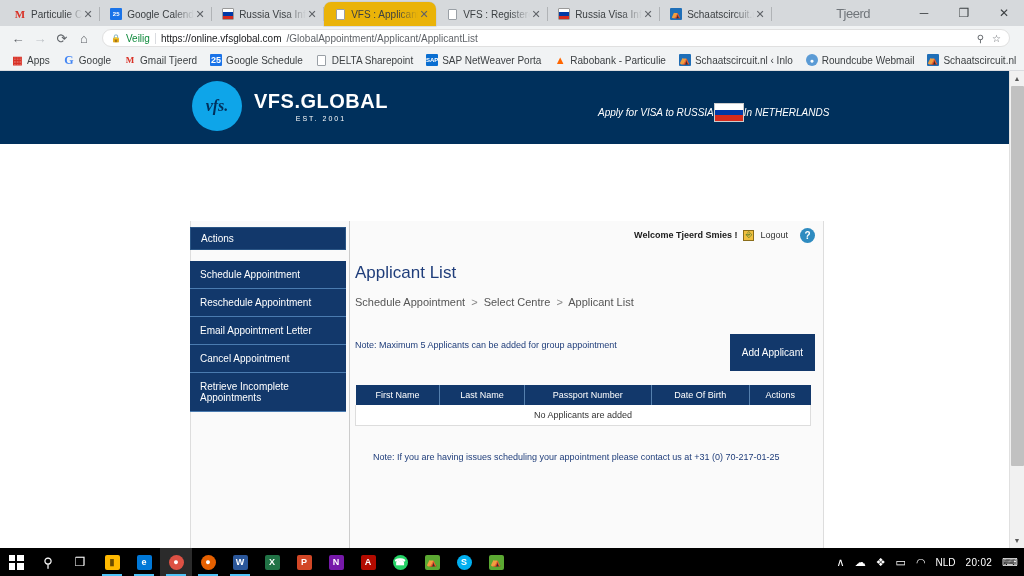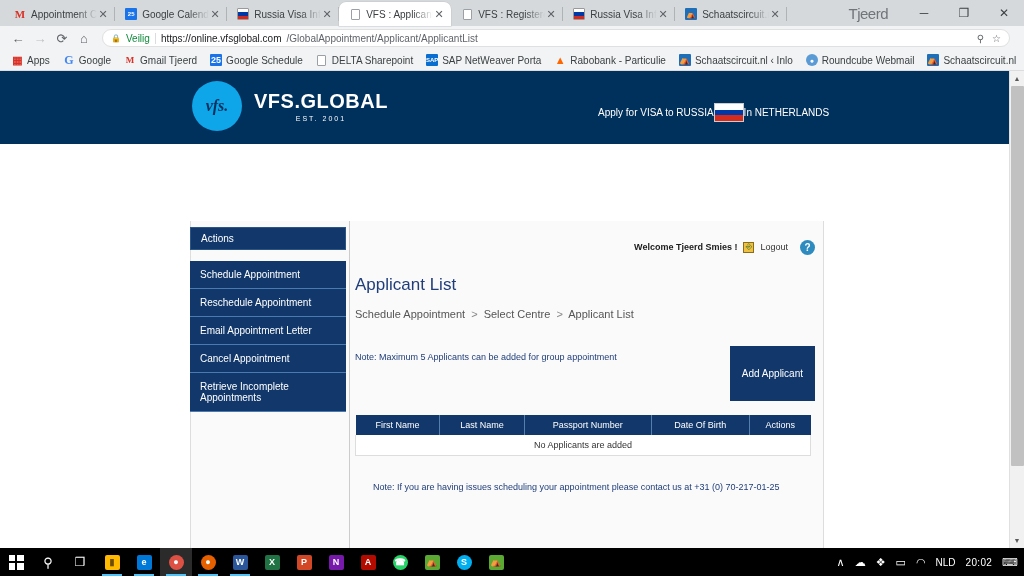--- a/index.html
+++ b/index.html
@@ -21,21 +21,21 @@
     padding: 0 6px 0 10px; max-width: 112px; min-width: 80px;
     position: relative; font-size: 10px; color: #3c4043;
     border-top-left-radius: 7px; border-top-right-radius: 7px;
     background: transparent;
   }
   .tab:not(.active)::after {
     content: ""; position: absolute; right: 0; top: 5px; bottom: 5px;
     width: 1px; background: #b0b3b6;
   }
   .tab.active {
-    background: #ffffff; box-shadow: 0 0 0 0.5px #c4c7ca;
+    background: #eab308; box-shadow: 0 0 0 0.5px #c4c7ca;
     z-index: 3;
   }
   .tab-fav {
     width: 12px; height: 12px; flex: 0 0 12px; margin-right: 5px;
     display: flex; align-items: center; justify-content: center;
     font-size: 9px; font-weight: bold; border-radius: 1px;
   }
   .fav-gmail { color: #d93025; font-family: "Liberation Serif", serif; font-size: 11px; }
   .fav-gcal { background: #1a73e8; color: #fff; font-size: 6px; }
   .fav-flag {
@@ -53,21 +53,21 @@
     mask-image: linear-gradient(to right, #000 70%, transparent 100%);
   }
   .tab-close { width: 12px; text-align: center; color: #5f6368; font-size: 11px; line-height: 1; }
   .tab-new { width: 28px; height: 22px; }
 
   .winbtns {
     position: absolute; right: 0; top: 0; height: 26px;
     display: flex; align-items: center;
   }
   .profile-name {
-    font-size: 15px; color: #70757a; margin-right: 16px; letter-spacing: -0.5px;
+    font-size: 13px; color: #70757a; margin-right: 34px; letter-spacing: -0.5px;
     filter: blur(0.6px);
   }
   .wbtn { width: 40px; height: 26px; display:flex; align-items:center; justify-content:center;
           color:#3c4043; font-size: 12px; }
 
   .toolbar {
     height: 24px; background: #f1f3f4; display: flex; align-items: center;
     padding: 0 8px; gap: 2px;
   }
   .navbtn { width: 20px; text-align:center; font-size: 13px; color: #5f6368; }
@@ -107,21 +107,21 @@
     width: 50px; height: 50px; border-radius: 50%; background:#0ea5e9;
     display:flex; align-items:center; justify-content:center;
     font-family:"Liberation Serif", serif; font-style: italic; font-weight: bold;
     color:#00305c; font-size: 16px;
   }
   .logo-text { color:#fff; }
   .logo-main { font-size: 20px; font-weight: bold; letter-spacing: 0.5px; }
   .logo-sub { font-size: 7px; letter-spacing: 2px; text-align:center; margin-top: 2px; }
   .apply-wrap {
     position:absolute; left: 598px; top: 32px;
-    display:flex; align-items:center; gap: 0; color:#fff; font-size: 10px;
+    display:flex; align-items:center; gap: 0; color:#fff; font-size: 10px; font-style: italic;
   }
   .ru-flag {
     width: 30px; height: 19px; border: 1px solid #ccc;
     background-image: linear-gradient(to bottom, #fff 0 33.3%, #0039a6 33.3% 66.6%, #d52b1e 66.6% 100%);
   }
 
   .content-box {
     position: absolute; left: 190px; top: 150px; width: 634px; height: 400px;
     background: #fafafa; border: 1px solid #ddd; border-top: none;
   }
@@ -131,21 +131,21 @@
   .side-head {
     background: #12386b; color: #fff; font-size: 10px; padding: 5px 10px;
     border: 1px solid #2a5585;
   }
   .side-items { margin-top: 11px; }
   .side-item {
     background: #12386b; color: #fff; font-size: 10px; padding: 8px 10px;
     border-bottom: 1px solid #4a7bb0; cursor: pointer;
   }
 
-  .main { position: absolute; left: 355px; top: 168px; width: 460px; }
+  .main { position: absolute; left: 355px; top: 156px; width: 460px; }
   .welcome-row {
     display:flex; align-items:center; justify-content:flex-end; gap: 6px;
     font-size: 9px; color:#333; height: 16px;
   }
   .welcome-txt { font-weight: bold; color:#1a1a1a; }
   .logout-ico {
     width: 11px; height: 11px; background:#f0c040; border:1px solid #8a6d1a;
     display:flex; align-items:center; justify-content:center; font-size:8px; color:#2a6a2a;
   }
   .logout-link { color:#333; }
@@ -156,21 +156,21 @@
   }
   .page-title {
     font-size: 17px; color:#1f3d7a; margin-top: 20px; font-weight: normal;
   }
   .breadcrumb { font-size: 11px; color:#555; margin-top: 13px; }
   .bc-sep { color:#888; margin: 0 3px; }
 
   .note-row { display:flex; align-items:flex-start; margin-top: 26px; }
   .note-blue { font-size: 9px; color:#1f3d7a; flex:1; padding-top: 6px; }
   .add-btn {
-    background:#12386b; color:#fff; font-size: 10px; padding: 22px 12px;
+    background:#12386b; color:#fff; font-size: 10px; padding: 13px 12px;
     border: none; cursor: pointer;
   }
 
   .table { width: 456px; margin-top: 14px; border-collapse: collapse; }
   .table th {
     background:#12386b; color:#fff; font-size: 9px; font-weight: normal;
     padding: 5px 4px; border-right: 1px solid #5580ae; text-align:center;
   }
   .table th:last-child { border-right: none; }
   .table td {
@@ -211,21 +211,21 @@
   .tray-clock { font-size: 10px; letter-spacing: 0.3px; }
 </style>
 </head>
 <body>
 
 <div class="browser">
 
   <div class="tabstrip">
     <div class="tab">
       <span class="tab-fav fav-gmail">M</span>
-      <span class="tab-title">Appointment C</span>
+      <span class="tab-title">Particulie C</span>
       <span class="tab-close">✕</span>
     </div>
     <div class="tab">
       <span class="tab-fav fav-gcal">25</span>
       <span class="tab-title">Google Calenda</span>
       <span class="tab-close">✕</span>
     </div>
     <div class="tab">
       <span class="tab-fav fav-flag"></span>
       <span class="tab-title">Russia Visa Info</span>

